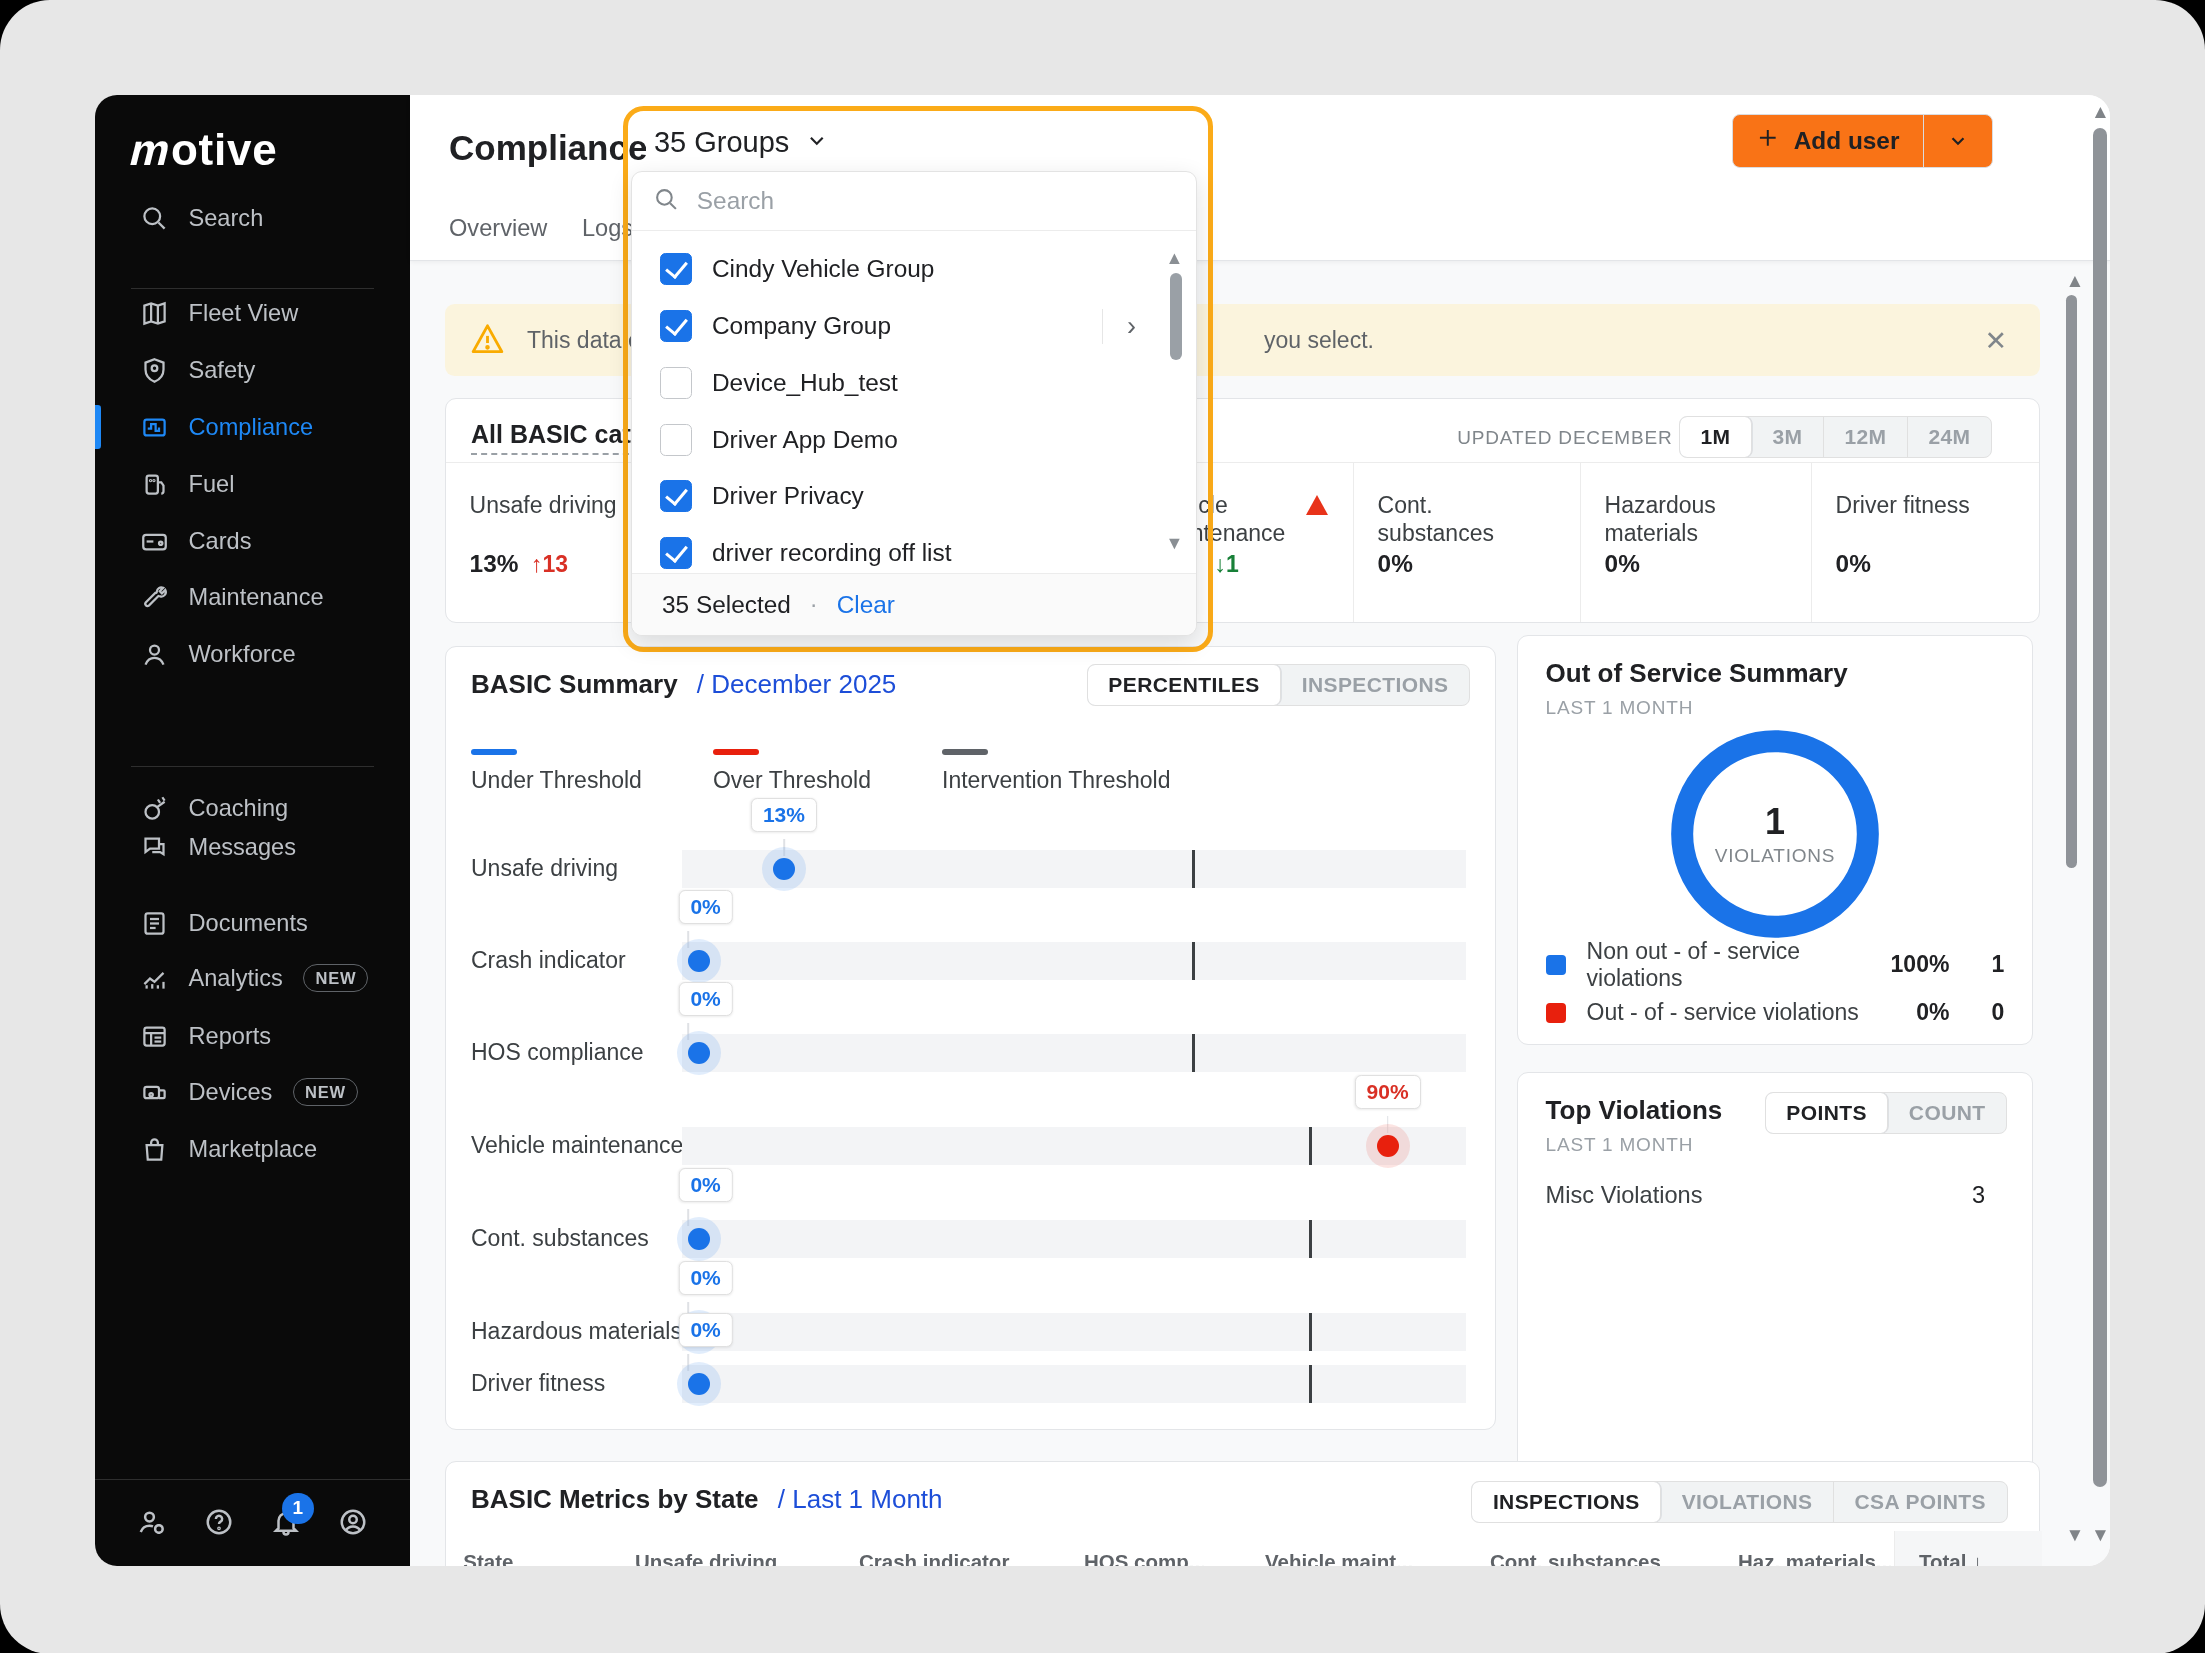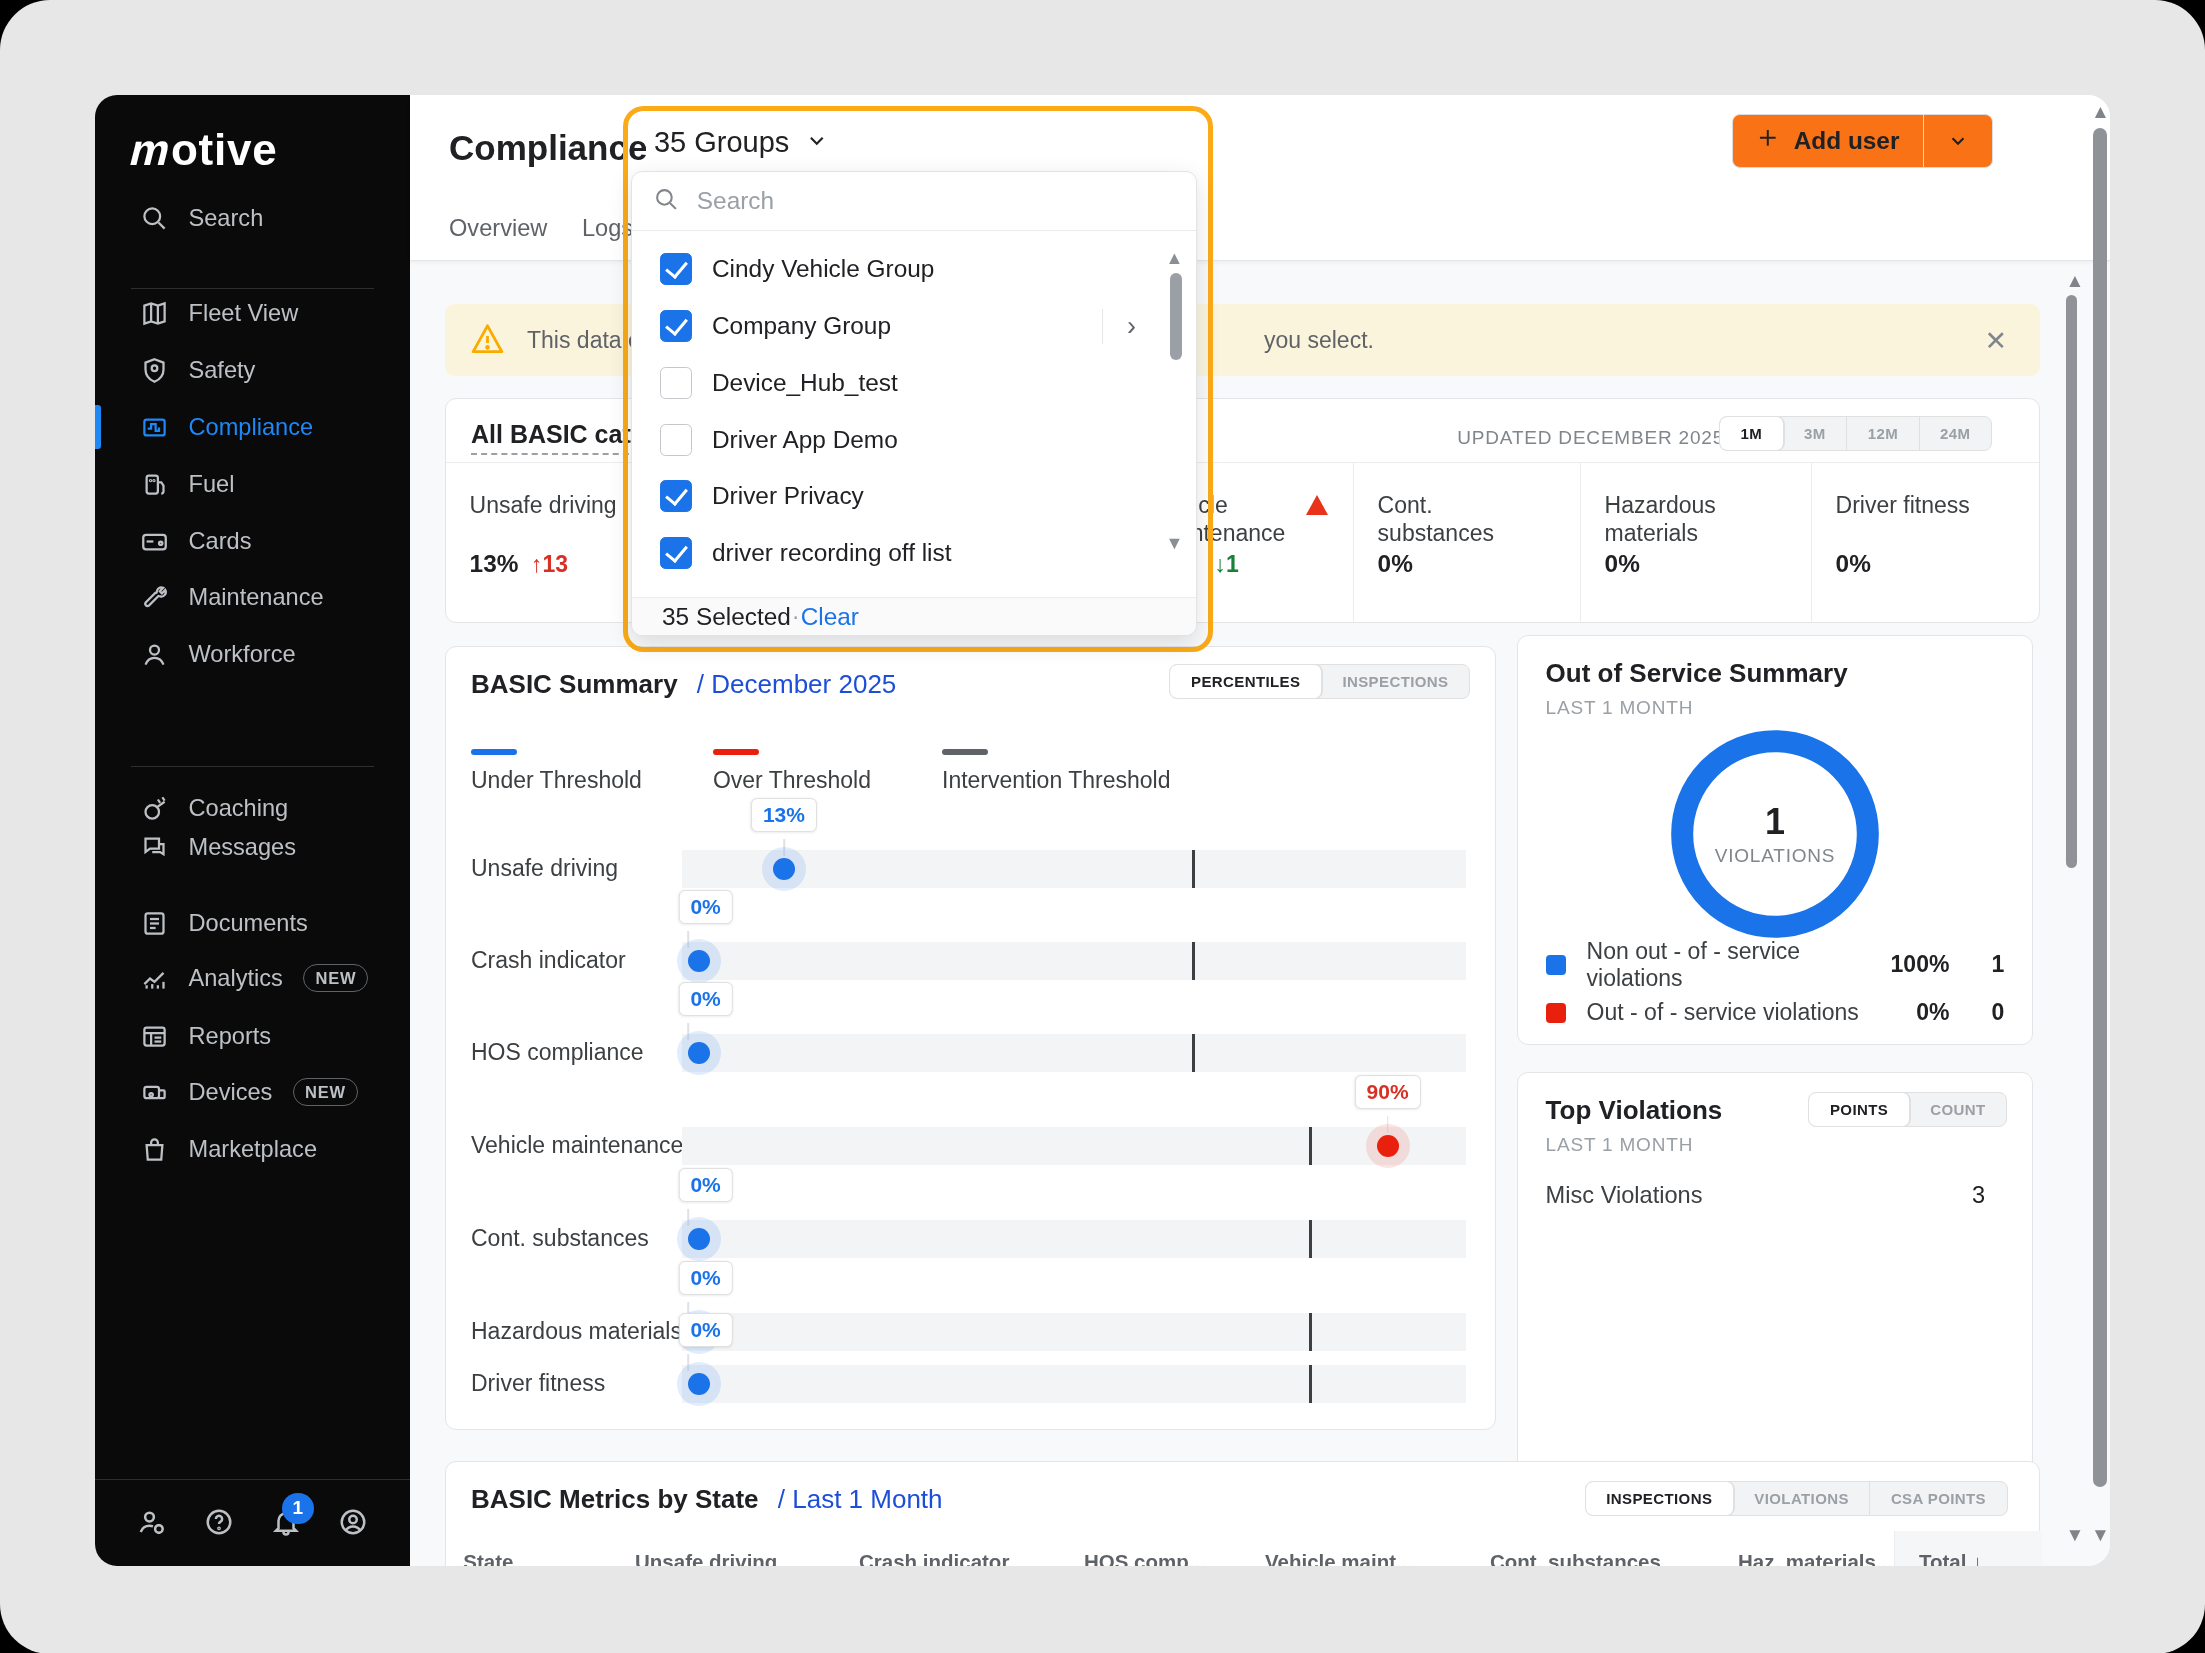--- a/index.html
+++ b/index.html
@@ -35,21 +35,21 @@
   
   .banner{position:absolute;left:35px;top:209px;width:1595px;height:72px;background:#fbf4dd;border-radius:9.5px;display:flex;align-items:center;}
   .banner .txt{font-size:23px;color:#5f6368;}
   .banner .x{position:absolute;right:33px;top:20.5px;font-size:27px;color:#80868b;cursor:pointer;}
 
   
   .cat-card{left:35px;top:303px;width:1595px;height:225px;}
   .cat-title{position:absolute;left:25px;top:20.5px;font-size:25px;font-weight:700;color:#202124;border-bottom:2.4px dashed #9aa0a6;padding-bottom:4.7px;}
   .updated{position:absolute;right:315px;top:28px;font-size:19px;letter-spacing:0.8px;color:#80868b;}
   .seg{display:flex;background:#f1f3f4;border:0.8px solid #e0e0e0;border-radius:7.9px;overflow:hidden;}
-  .seg .s{padding:7.9px 20.5px;font-size:15px;font-weight:700;color:#9aa0a6;letter-spacing:0.4px;border-right:0.8px solid #e0e0e0;cursor:pointer;white-space:nowrap;}
+  .seg .s{padding:7.9px 20.5px;font-size:21px;font-weight:700;color:#9aa0a6;letter-spacing:0.4px;border-right:0.8px solid #e0e0e0;cursor:pointer;white-space:nowrap;}
   .seg .s:last-child{border-right:none;}
   .seg .on{background:#fff;color:#202124;border-radius:7px;box-shadow:0 0 0 0.8px #dadce0;}
   .cat-seg{position:absolute;right:47px;top:17.3px;}
   .cat-divider{position:absolute;left:0;top:63px;width:100%;height:0.8px;background:#ececec;}
   .cat-col{position:absolute;top:64px;bottom:0;border-left:0.8px solid #ececec;}
   .cat-label{position:absolute;left:23.6px;top:28px;font-size:23px;color:#3c4043;line-height:28px;width:158px;}
   .cat-val{position:absolute;left:23.6px;top:87px;font-size:24.4px;font-weight:700;color:#202124;}
   .chg{font-weight:700;font-size:23px;margin-left:12.6px;}
   .chg.up{color:#d93025;} .chg.down{color:#188038;}
   .alert-tri{position:absolute;left:176px;top:31.5px;width:0;height:0;border-left:11.8px solid transparent;border-right:11.8px solid transparent;border-bottom:20.5px solid #e8331a;}
@@ -107,21 +107,21 @@
   .dd-search input::placeholder{color:#9aa0a6;}
   .dd-item{position:absolute;left:0;width:100%;height:50px;display:flex;align-items:center;cursor:pointer;}
   .cb{width:31.5px;height:31.5px;border:1.6px solid #c4c7cb;border-radius:5.5px;margin-left:28px;margin-right:20.5px;box-sizing:border-box;flex:0 0 auto;background:#fff;position:relative;}
   .cb.checked{background:#1a73e8;border-color:#1a73e8;}
   .cb.checked:after{content:"";position:absolute;left:8.7px;top:3.2px;width:9.5px;height:17.3px;border:solid #fff;border-width:0 3.2px 3.2px 0;transform:rotate(40deg);}
   .dd-item .lab{font-size:24.4px;color:#202124;}
   .dd-item .subchev{position:absolute;right:60px;font-size:27px;color:#5f6368;border-left:0.8px solid #e6e6e6;padding-left:23.6px;height:35px;display:flex;align-items:center;}
   .dd-scroll-up{position:absolute;right:12.6px;top:76px;font-size:18px;color:#8a8f94;}
   .dd-scroll-dn{position:absolute;right:12.6px;top:361px;font-size:18px;color:#8a8f94;}
   .dd-thumb{position:absolute;right:14px;top:101px;width:11.8px;height:87px;border-radius:6.3px;background:#9aa0a6;}
-  .dd-foot{position:absolute;left:0;bottom:0;width:100%;height:38px;border-top:0.8px solid #ececec;background:#fafafa;border-radius:0 0 11px 11px;display:flex;align-items:center;gap:1px;padding-left:30px;box-sizing:border-box;}
+  .dd-foot{position:absolute;left:0;bottom:0;width:100%;height:62px;border-top:0.8px solid #ececec;background:#fafafa;border-radius:0 0 11px 11px;display:flex;align-items:center;gap:19px;padding-left:30px;box-sizing:border-box;}
   .dd-foot .sel{font-size:24.4px;color:#202124;}
   .dd-foot .dotsep{color:#9aa0a6;font-size:23.6px;}
   .dd-foot .clear{font-size:24.4px;color:#1a73e8;font-weight:500;cursor:pointer;}
 
   
   .sb-outer{position:absolute;left:1996px;top:0;width:19px;height:100%;z-index:60;}
   .sb-outer .thumb{position:absolute;left:2.4px;top:33px;width:13.4px;height:1359px;border-radius:7px;background:#8f9398;}
   .sb-inner{position:absolute;left:1969px;top:172px;width:15.8px;bottom:0;z-index:59;}
   .sb-inner .thumb{position:absolute;left:1.6px;top:28px;width:11.8px;height:573px;border-radius:6.3px;background:#8f9398;}
   .sb-arrow{position:absolute;font-size:19px;color:#808488;left:0px;}

